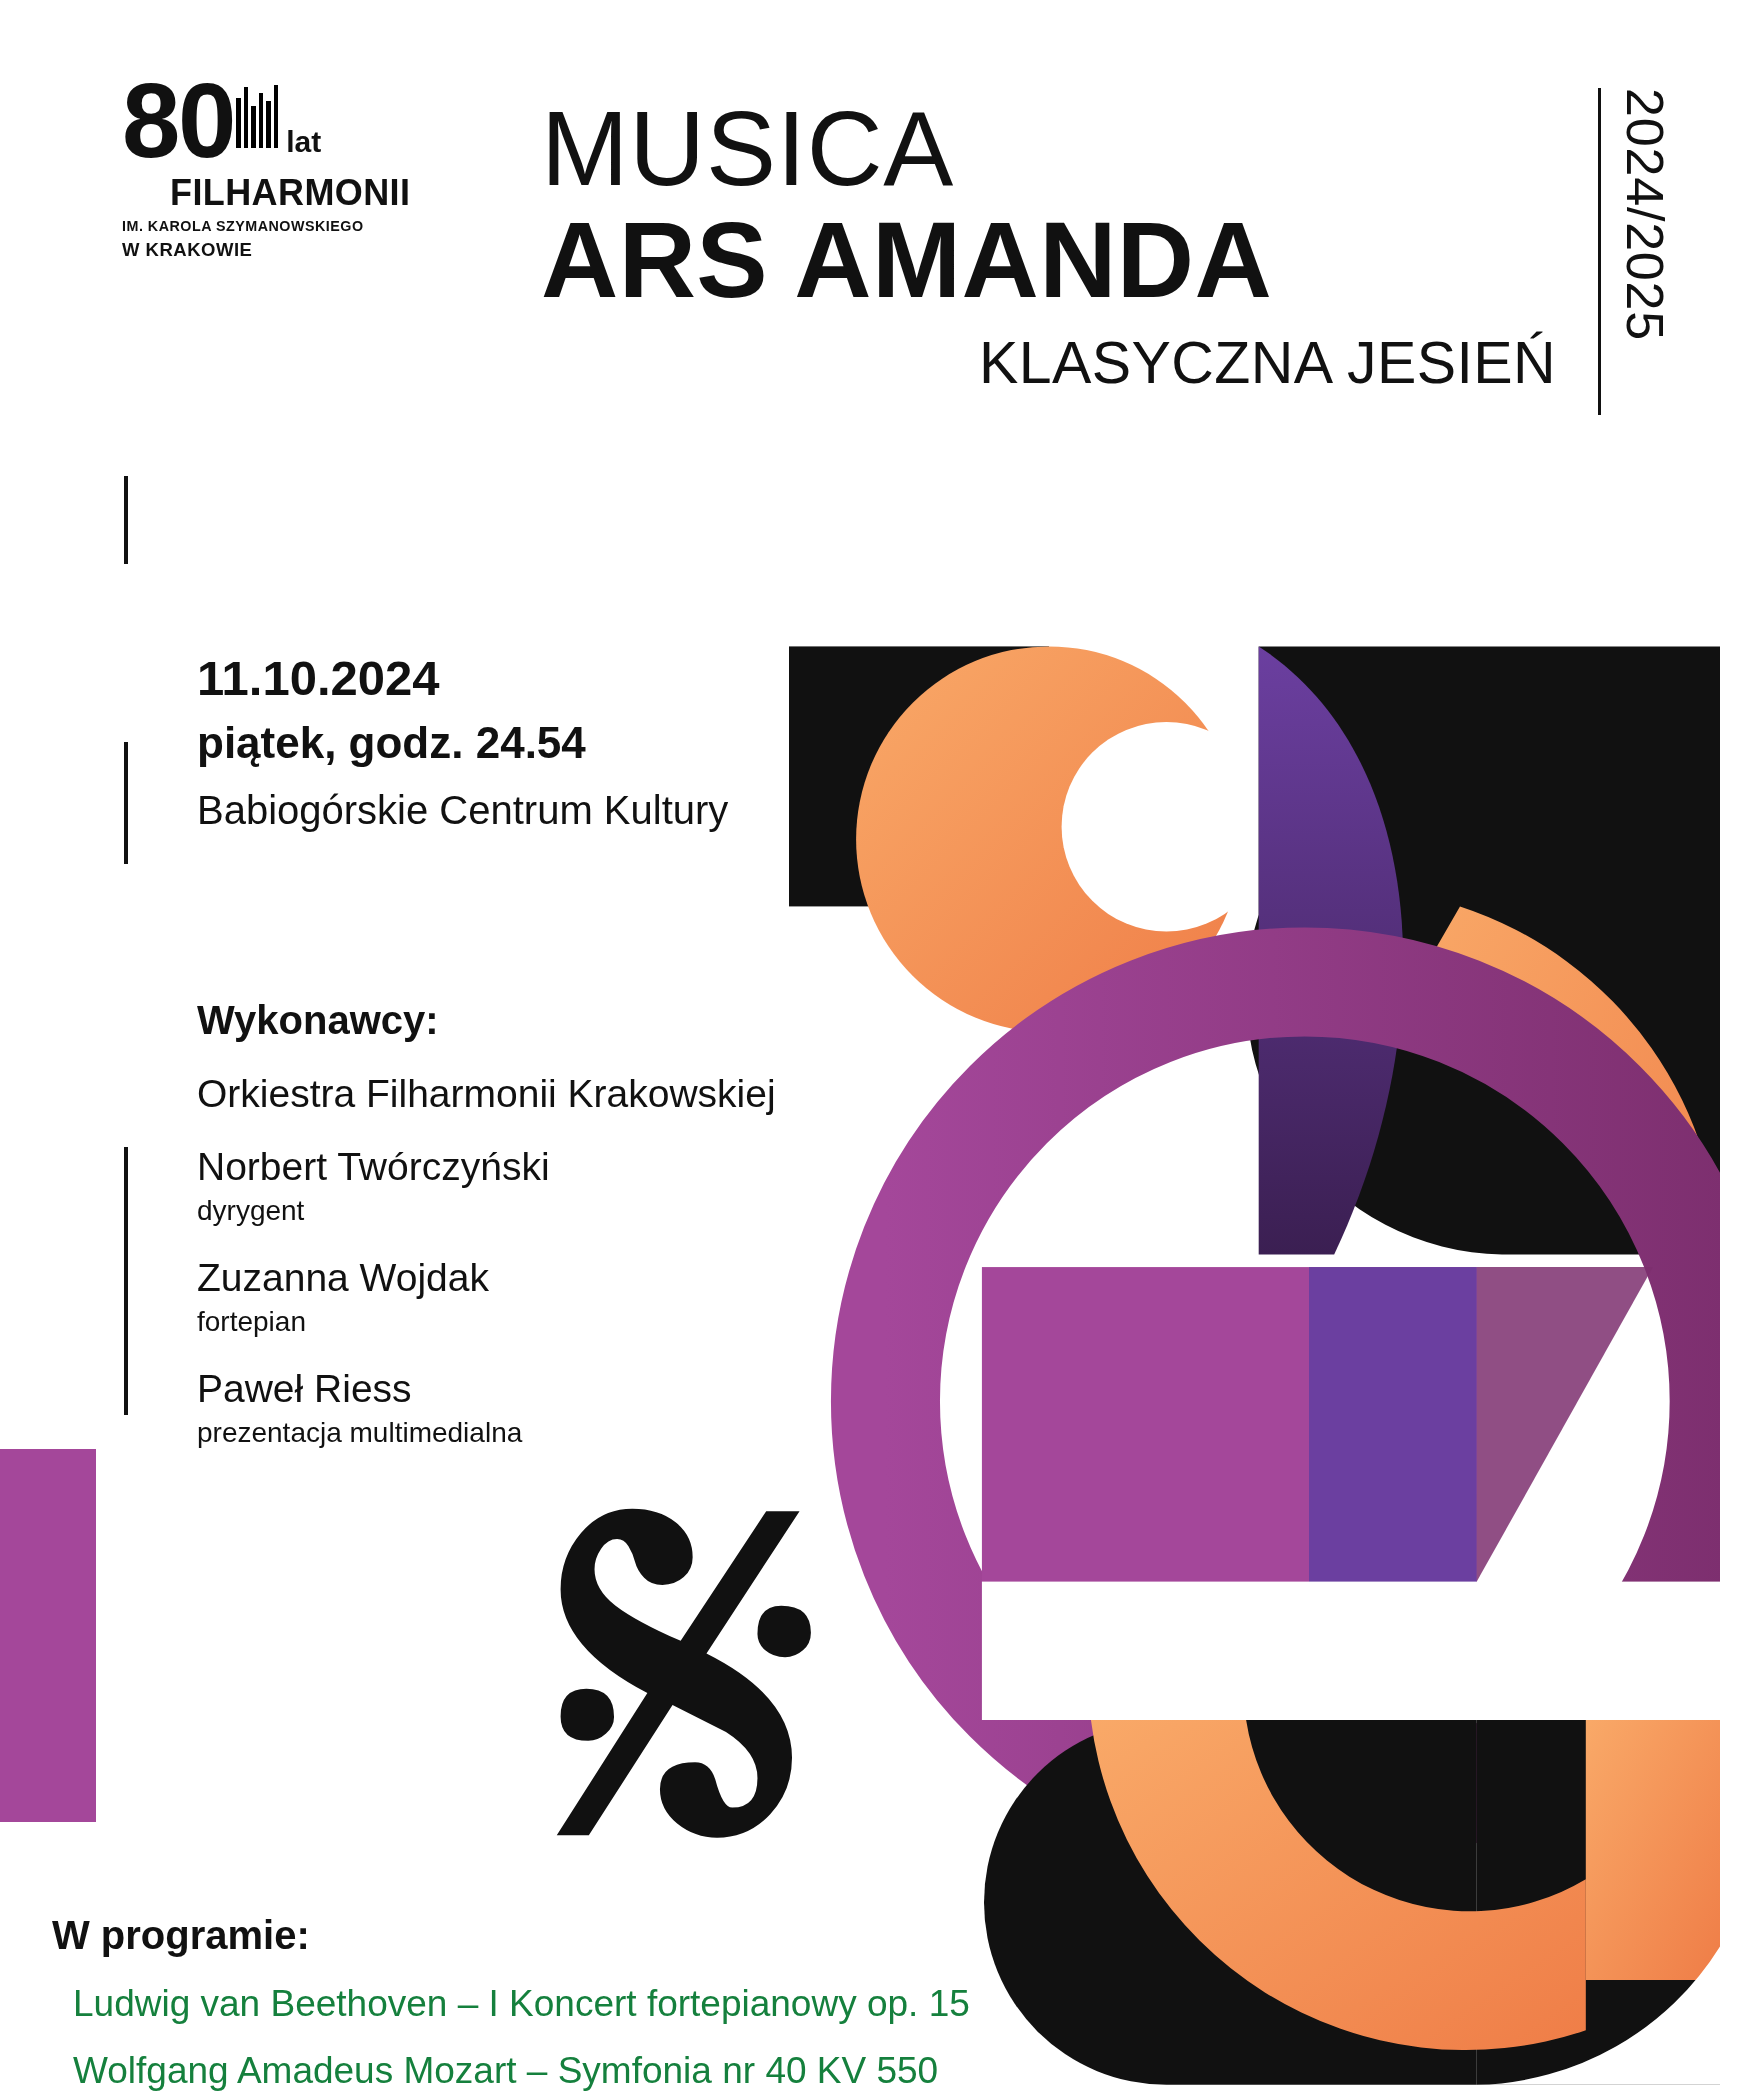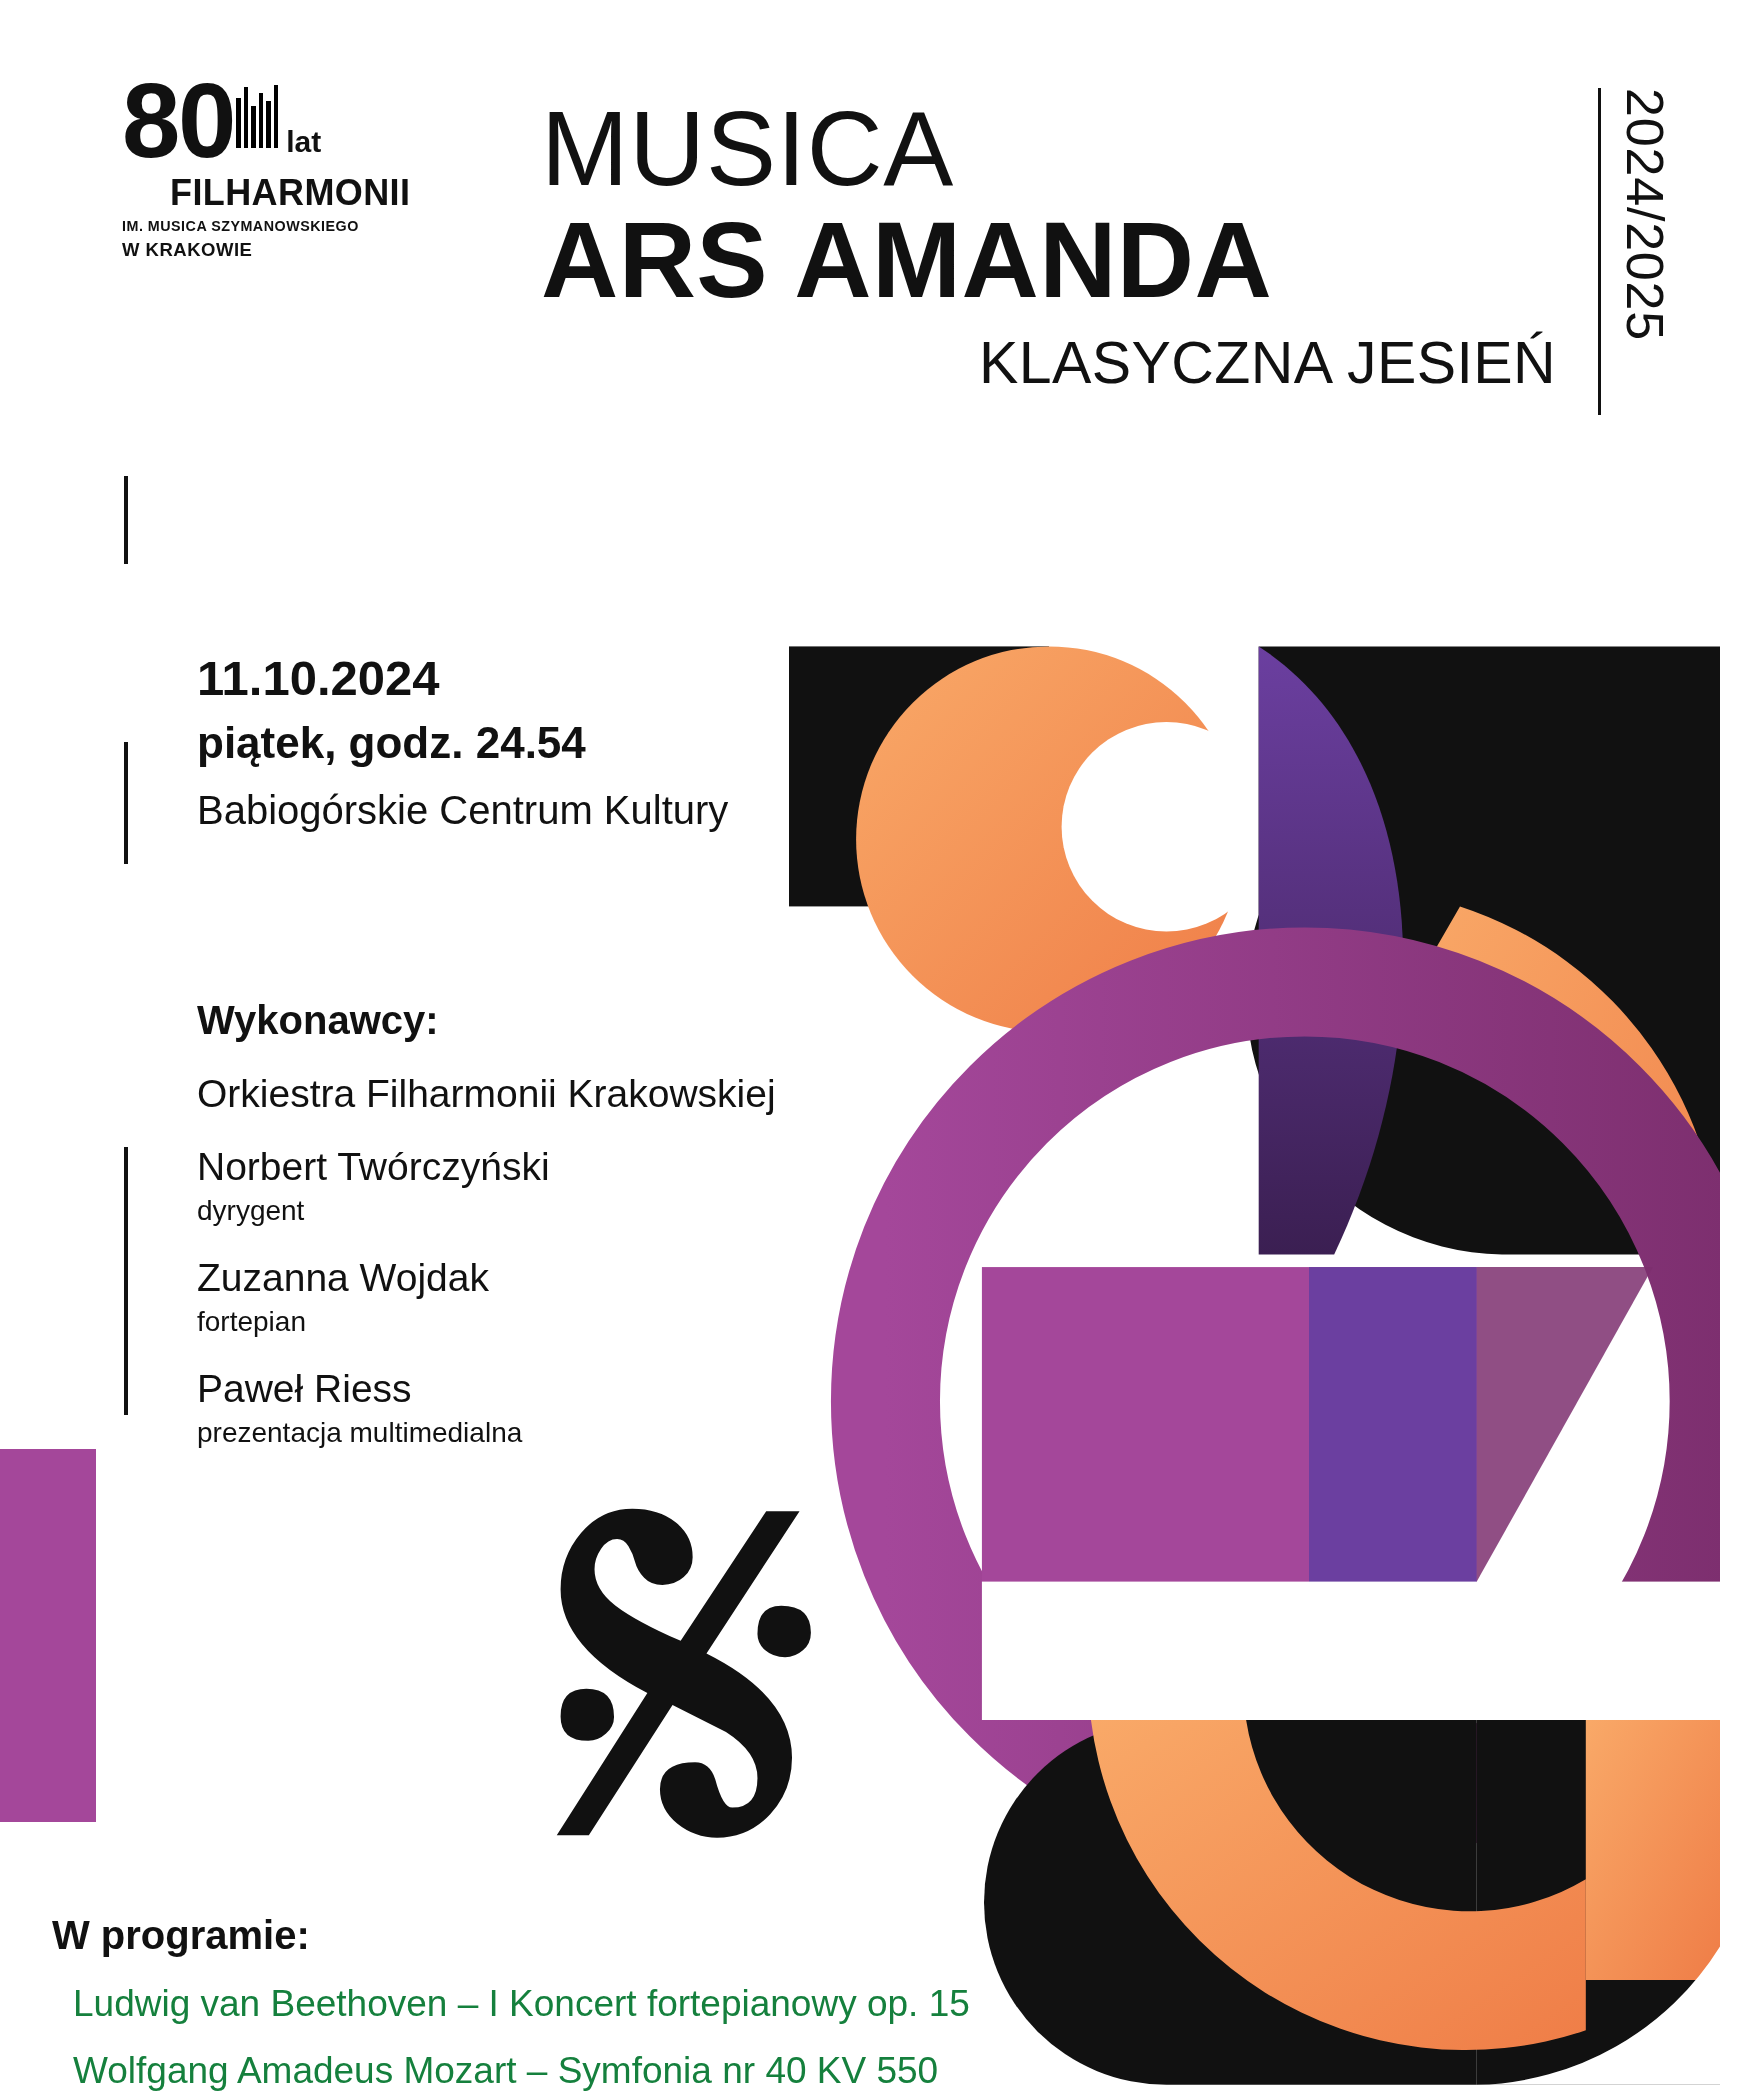--- a/index.html
+++ b/index.html
@@ -204,21 +204,21 @@
         <i style="height:50px"></i>
           <i style="height:61px"></i>
           <i style="height:42px"></i>
           <i style="height:55px"></i>
           <i style="height:47px"></i>
           <i style="height:63px"></i>
       </span>
       <span class="lat">lat</span>
     </div>
     <div class="l1">FILHARMONII</div>
-    <div class="l2">IM. MUSICA SZYMANOWSKIEGO</div>
+    <div class="l2">IM. KAROLA SZYMANOWSKIEGO</div>
     <div class="l3">W KRAKOWIE</div>
   </div>
 
   <div class="title-block">
     <div class="t-musica">MUSICA</div>
     <div class="t-ars">ARS AMANDA</div>
     <div class="t-sub">KLASYCZNA JESIEŃ</div>
   </div>
 
   <div class="season">

